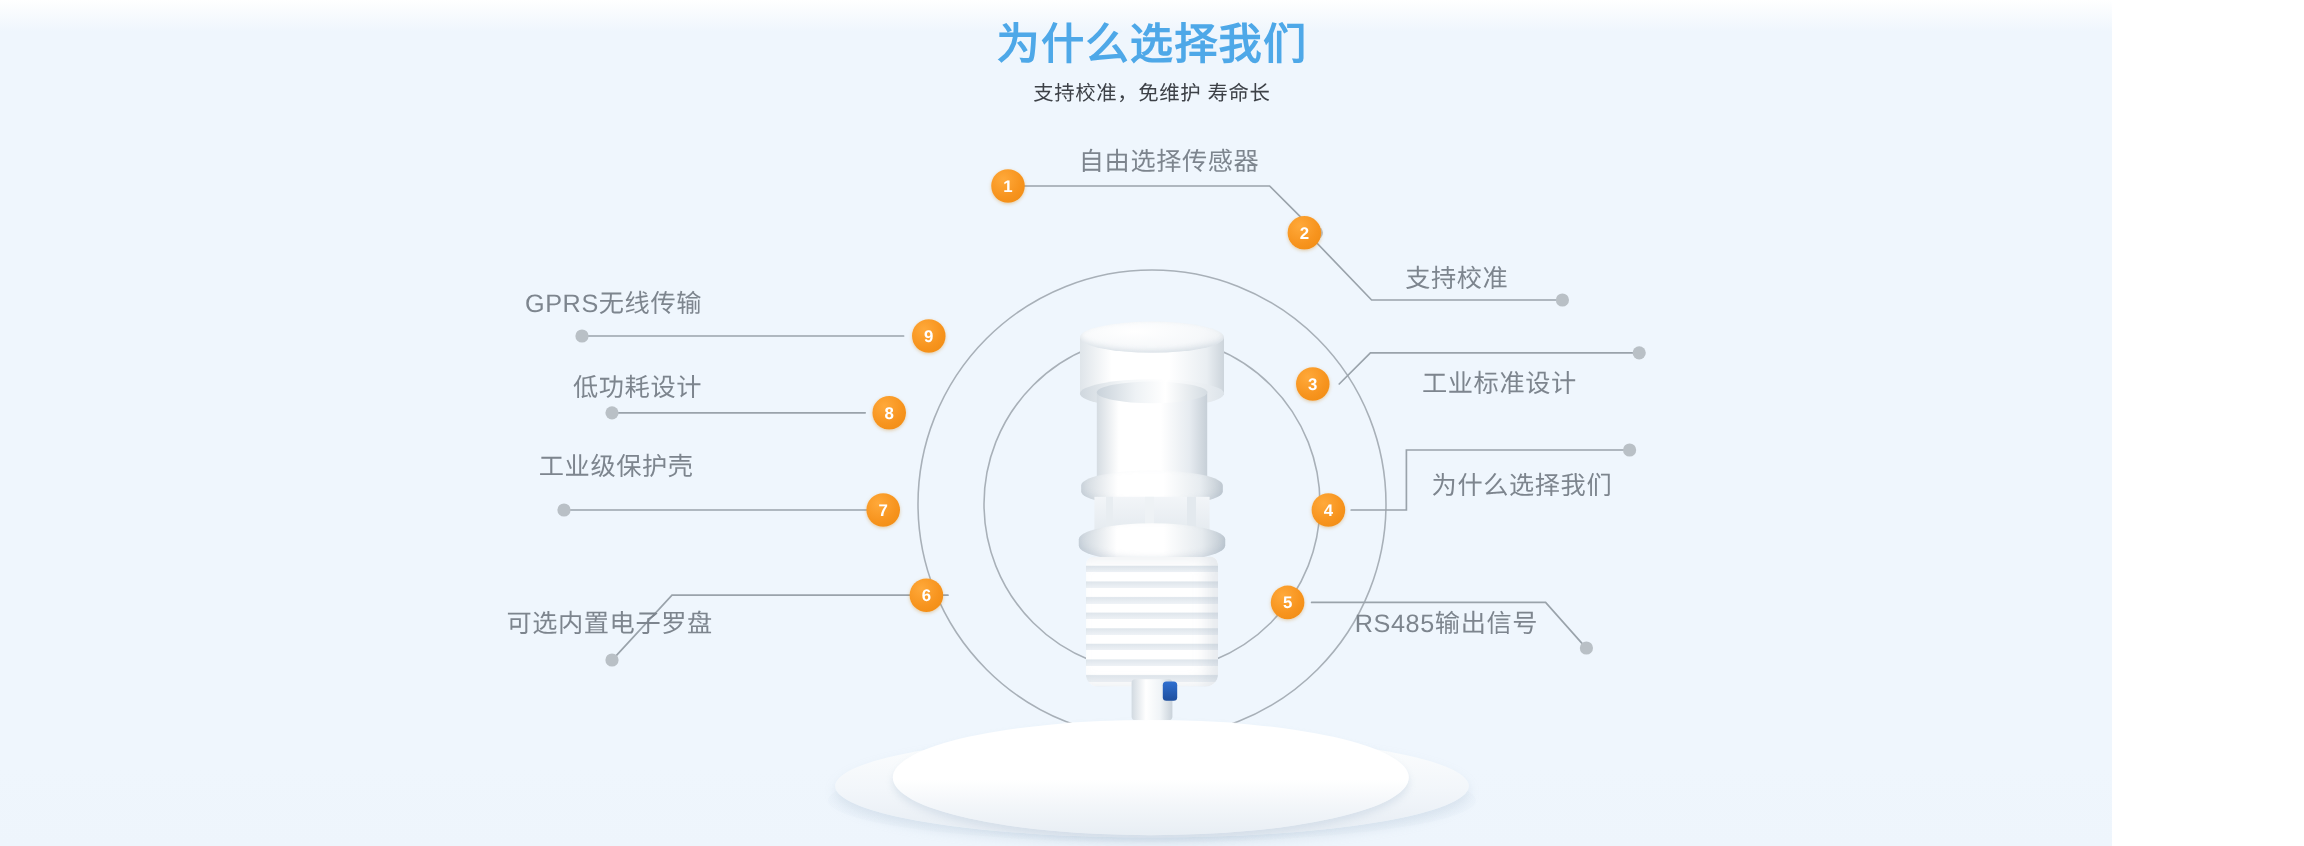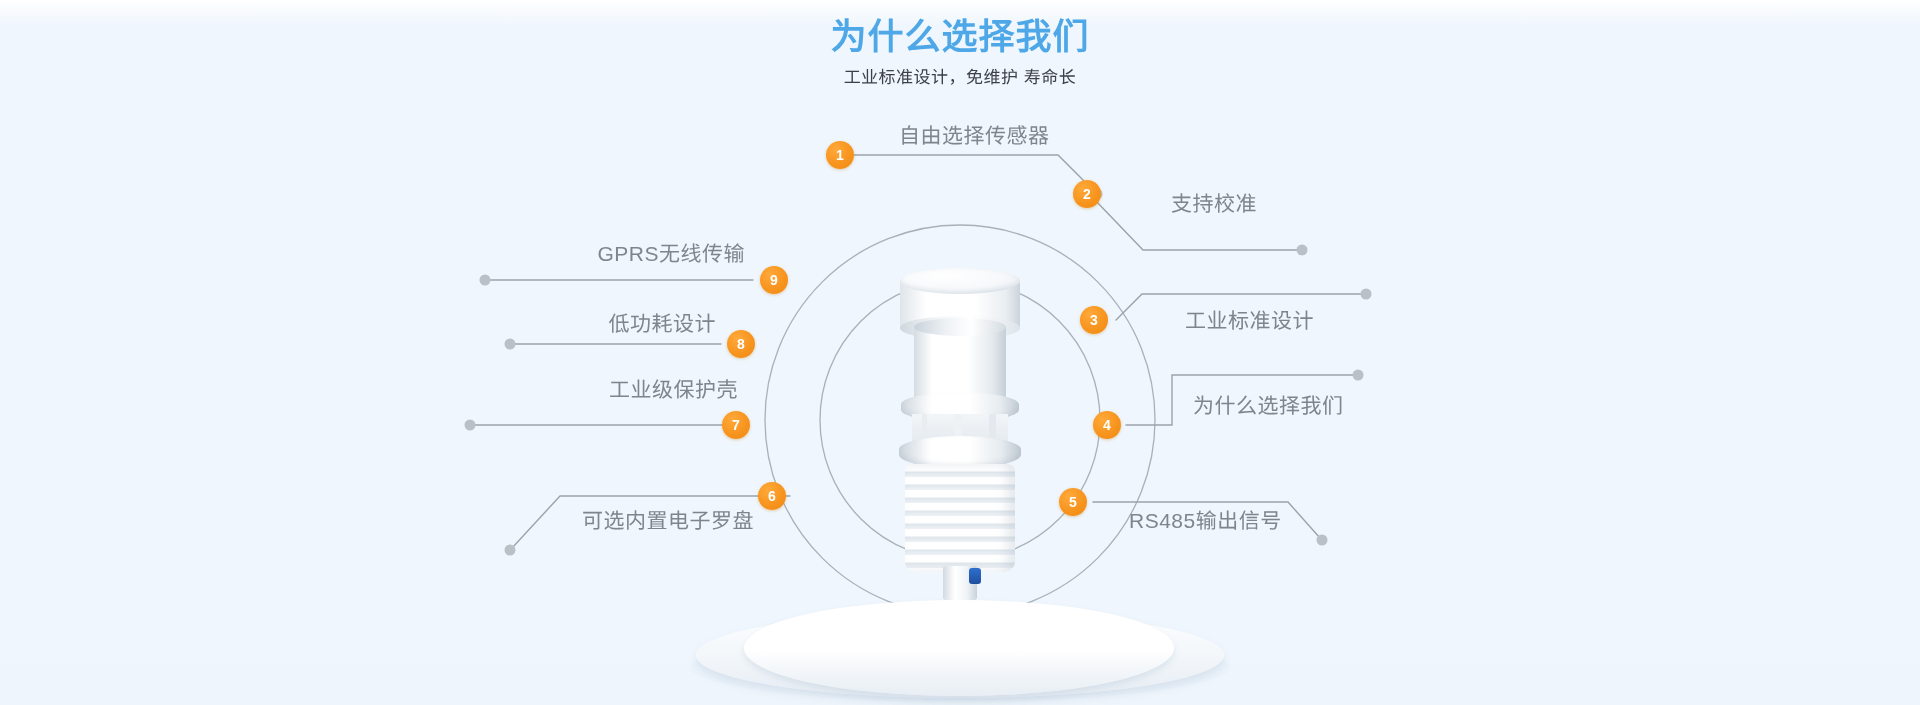--- a/index.html
+++ b/index.html
@@ -10,21 +10,21 @@
   body {
     width: 1920px;
     height: 705px;
     overflow: hidden;
     font-family: "Liberation Sans", "DejaVu Sans", sans-serif;
     background: #ffffff;
   }
 
   #stage {
     position: relative;
-    width: 1920px;
+    width: 1760px;
     height: 705px;
     background: linear-gradient(180deg, #ffffff 0px, #fafcfe 8px, #eff6fd 26px, #eff6fd 640px, #eef5fc 705px);
     overflow: hidden;
   }
 
   
   #heading {
     position: absolute;
     top: 0;
     left: 0;
@@ -240,21 +240,21 @@
     box-shadow: 0 1px 3px rgba(200,130,20,0.35);
   }
 </style>
 </head>
 <body>
 
 <div id="stage">
 
   <div id="heading">
     <h1 id="title">为什么选择我们</h1>
-    <p id="subtitle">工业标准设计，免维护  寿命长</p>
+    <p id="subtitle">支持校准，免维护  寿命长</p>
   </div>
 
   <svg id="diagram-svg" viewBox="0 0 1920 705">
 
     <circle cx="960" cy="420" r="195" fill="none" stroke="#a8b0b8" stroke-width="1.3"></circle>
 
     <circle cx="960" cy="420" r="140" fill="none" stroke="#a8b0b8" stroke-width="1.3"></circle>
 
     <g stroke="#9aa3ab" stroke-width="1.4" fill="none" stroke-linecap="round">
 
@@ -305,33 +305,33 @@
   </div>
 
   <div id="pedestal">
     <div id="ped-shadow"></div>
     <div id="ped-bottom"></div>
     <div id="ped-top"></div>
   </div>
 
   <div class="feature-label right" style="left:866px; top:125px;">自由选择传感器</div>
 
-  <div class="feature-label right" style="left:1138px; top:193px;">支持校准</div>
+  <div class="feature-label right" style="left:1138px; top:222px;">支持校准</div>
 
   <div class="feature-label right" style="left:1152px; top:310px;">工业标准设计</div>
 
   <div class="feature-label right" style="left:1160px; top:395px;">为什么选择我们</div>
 
   <div class="feature-label right" style="left:1096px; top:510px;text-align:center;">RS485输出信号</div>
 
   <div class="feature-label left" style="right:1166px; top:510px;">可选内置电子罗盘</div>
 
   <div class="feature-label left" style="right:1182px; top:379px;">工业级保护壳</div>
 
-  <div class="feature-label left" style="right:1204px; top:313px;">低功耗设计</div>
+  <div class="feature-label left" style="right:1175px; top:313px;">低功耗设计</div>
 
   <div class="feature-label left" style="right:1175px; top:243px;">GPRS无线传输</div>
 
   <div class="badge" style="left:826px; top:141px;">1</div>
 
   <div class="badge" style="left:1073px; top:180px;">2</div>
 
   <div class="badge" style="left:1080px; top:306px;">3</div>
 
   <div class="badge" style="left:1093px; top:411px;">4</div>

